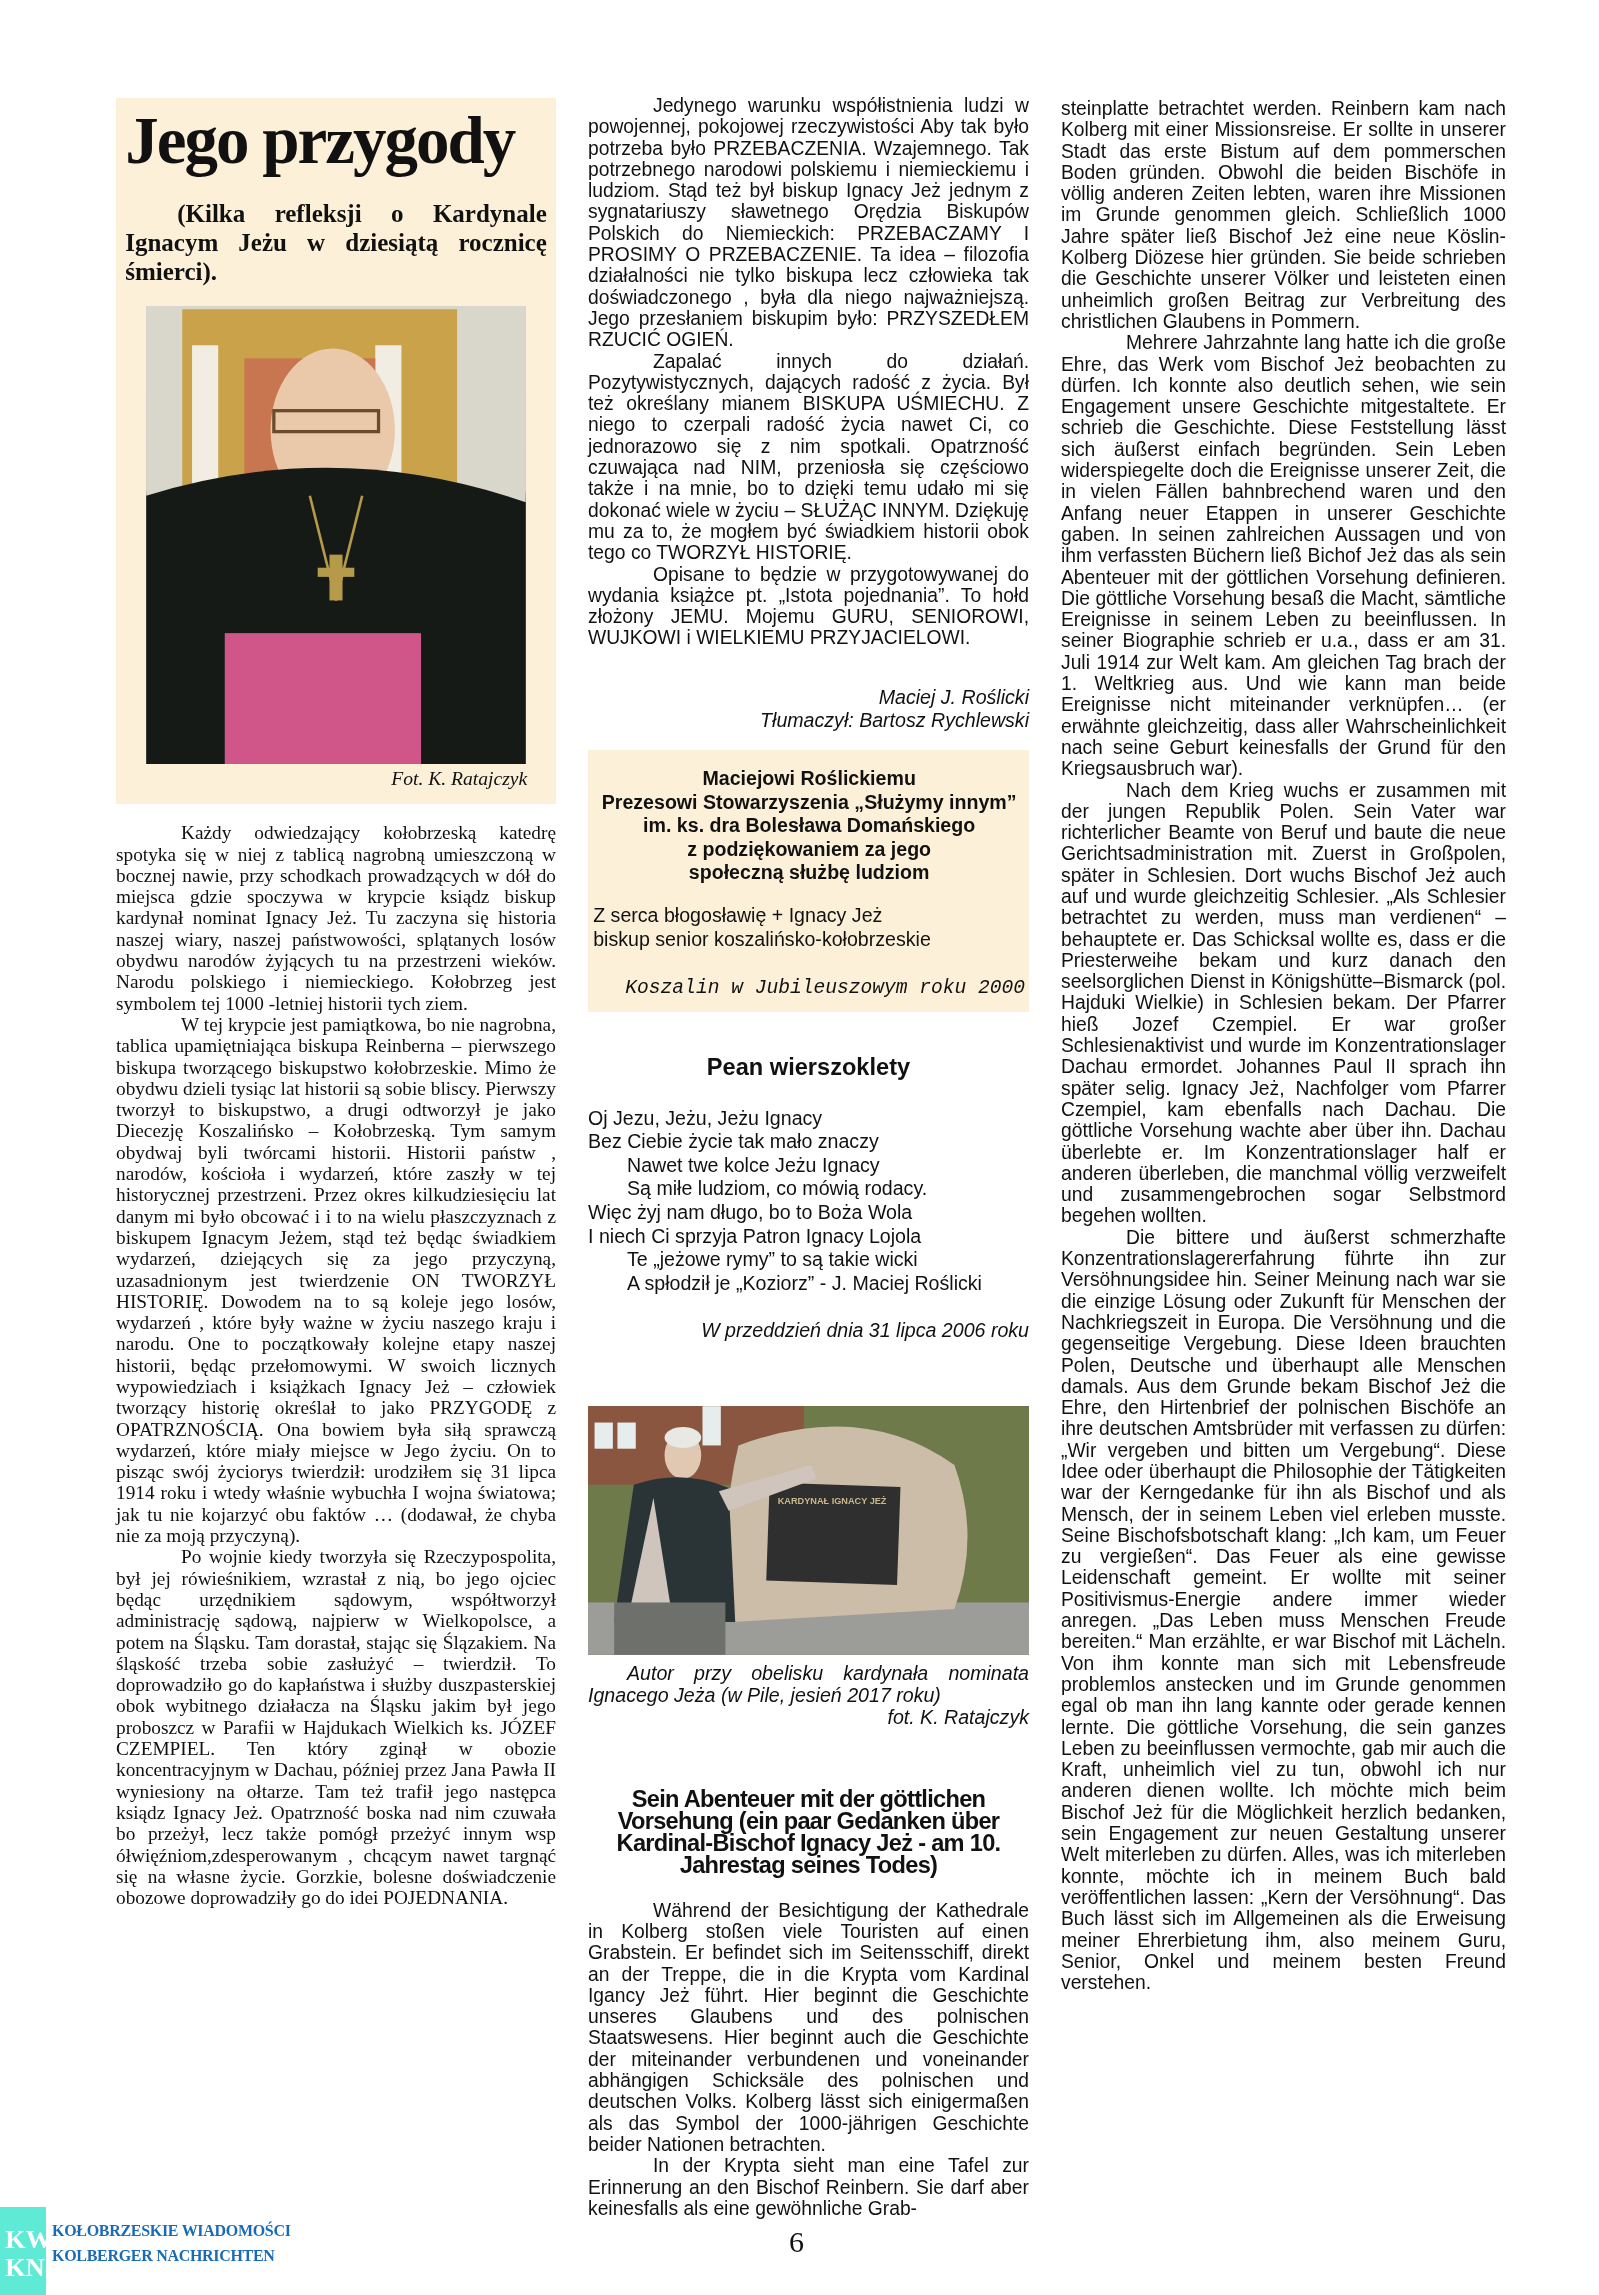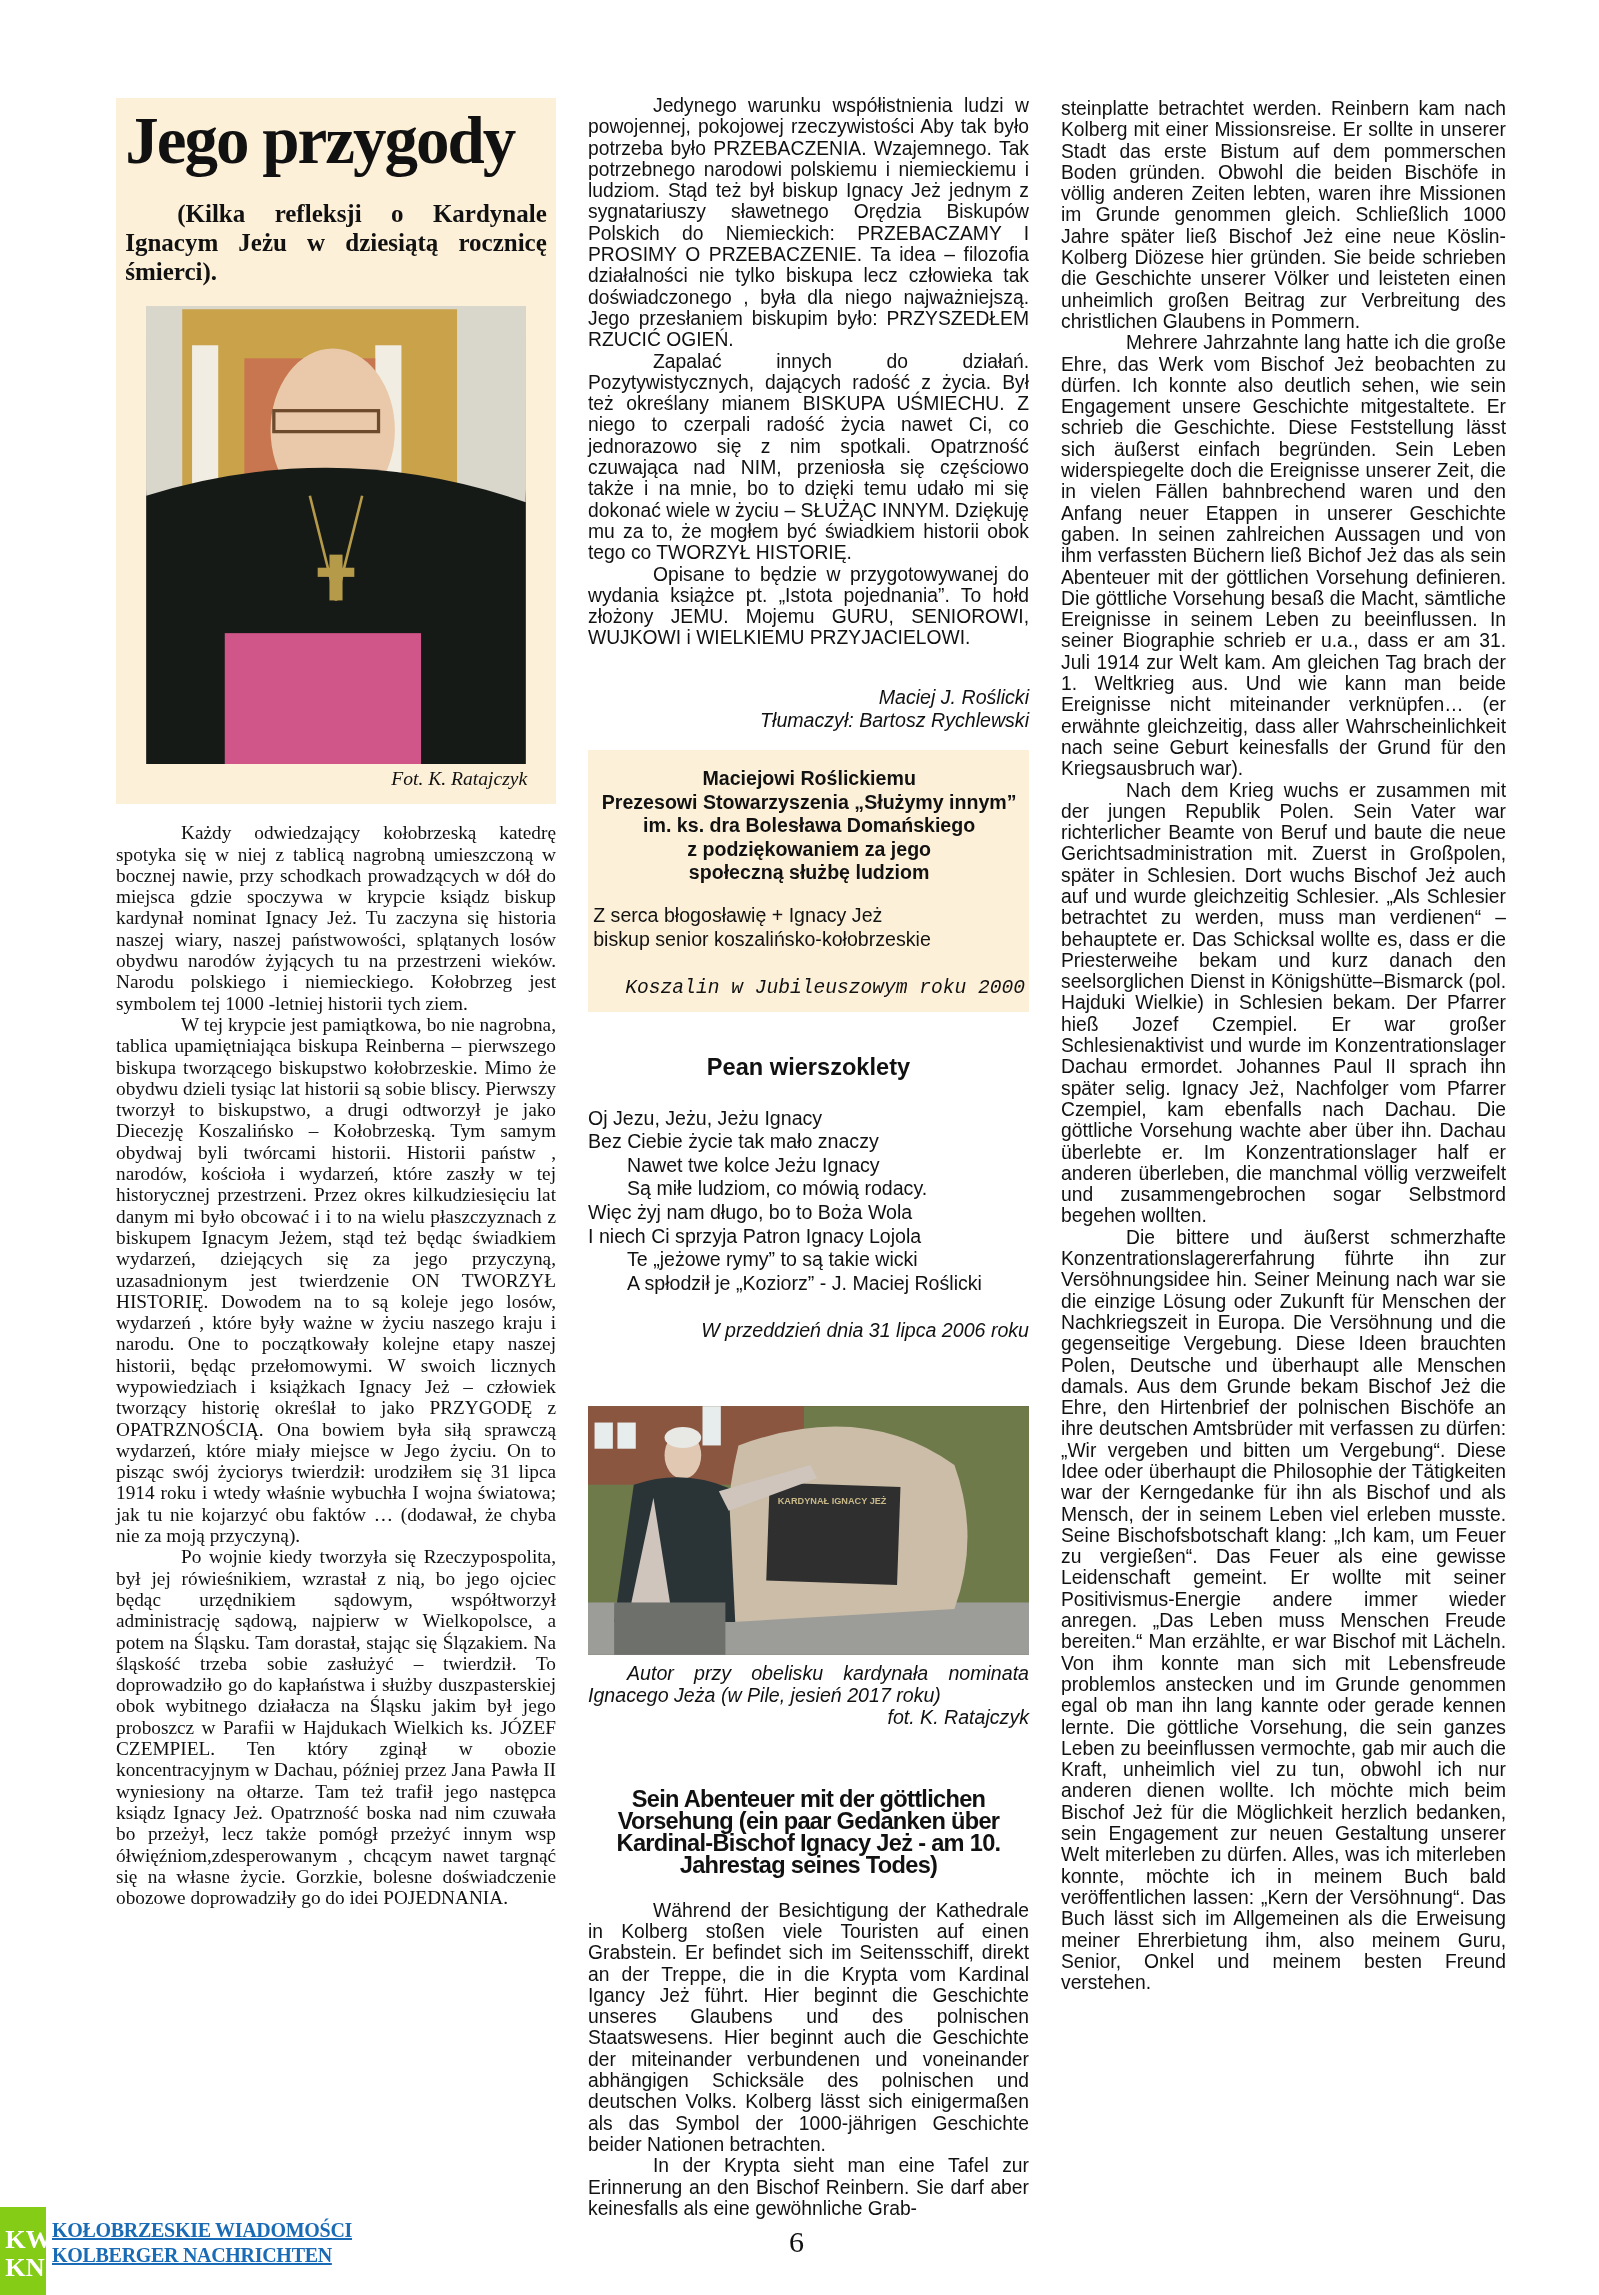--- a/index.html
+++ b/index.html
@@ -27,23 +27,23 @@
   .poem-line{font-size:19.6px;line-height:23.6px;margin:0;white-space:nowrap;}
   .poem-line.ind{padding-left:39px;}
   .poem-date{font-style:italic;font-size:19.6px;text-align:right;margin:23.6px 0 0 0;}
   .photo2{width:441px;height:249px;margin-top:64px;position:relative;overflow:hidden;
           background:linear-gradient(180deg,#7a4b38 0%,#6d7046 40%,#4f6a35 70%,#8d8e89 100%);}
   .cap2{font-style:italic;font-size:19.6px;line-height:22px;text-align:justify;margin:6.5px 0 0 0;text-indent:39px;}
   .de-title{font-weight:bold;font-size:23.6px;line-height:22px;text-align:center;margin:59px 0 23.6px 0;letter-spacing:-0.7px;}
   
   #col3{left:1061px;top:98px;width:445px;}
   
-  .footer-logo{position:absolute;left:0;top:2207px;width:46px;height:89px;background:#84cc16;}
+  .footer-logo{position:absolute;left:0;top:2207px;width:46px;height:89px;background:#5eead4;}
   .footer-name{position:absolute;left:52px;top:2218px;font-family:"Liberation Serif",serif;font-weight:bold;
-               color:#1a6bb6;font-size:20px;line-height:25px;letter-spacing:-0.3px;text-decoration:underline;}
+               color:#1a6bb6;font-size:16px;line-height:25px;letter-spacing:-0.3px;}
   .page-num{position:absolute;left:789px;top:2225px;font-family:"Liberation Serif",serif;font-size:30px;}
 </style>
 </head>
 <body>
 
 <div id="col1" class="col">
   <div class="title-box">
     <h1 class="title">
       <span>Jego przygody</span><br>
     </h1>

